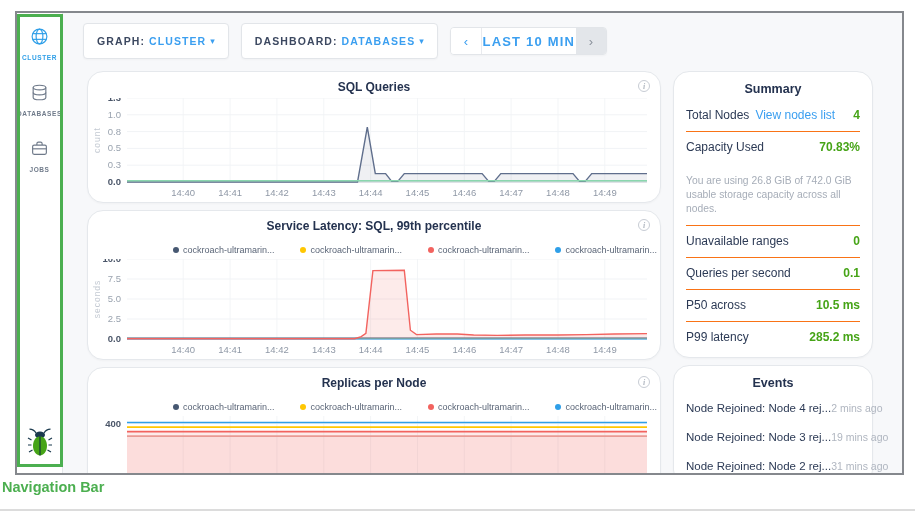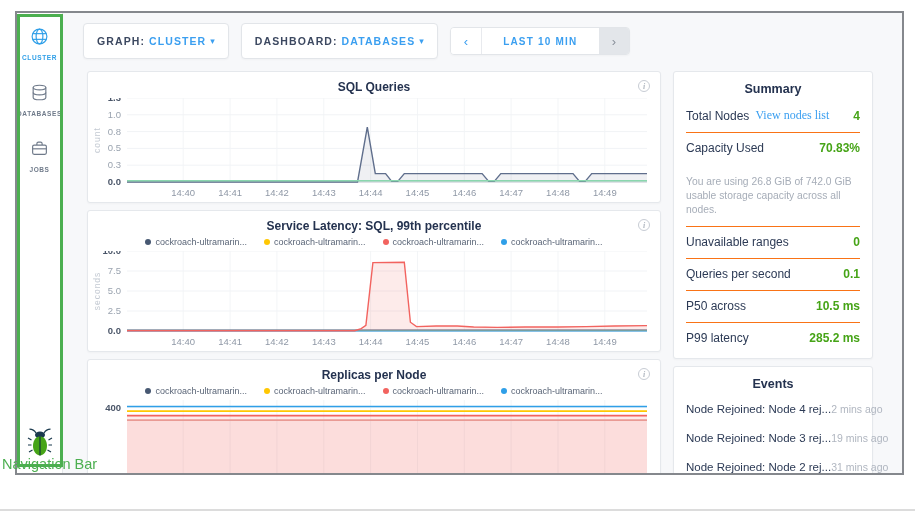--- a/index.html
+++ b/index.html
@@ -32,62 +32,62 @@
   .pill { background:#fff; border:1px solid #e2e5e9; border-radius:4px; height:36px;
           display:flex; align-items:center; padding:0 13px; gap:4px; cursor:pointer;
           box-shadow:0 1px 2px rgba(0,0,0,.03); }
   .pill .plabel { font-size:10.5px; font-weight:700; letter-spacing:1.1px; color:#3c4860; }
   .pill .pvalue { font-size:10.5px; font-weight:700; letter-spacing:1.1px; color:#3b9ff0; }
   .pill .caret  { font-size:9px; color:#3b9ff0; }
   .timerange { display:flex; border:1px solid #e2e5e9; border-radius:4px; overflow:hidden;
                height:28px; box-shadow:0 1px 2px rgba(0,0,0,.03); }
   .tr-btn { width:30px; display:flex; align-items:center; justify-content:center;
             background:#fff; cursor:pointer; font-size:13px; color:#3b9ff0; }
-  .tr-mid { width:118px; display:flex; align-items:center; justify-content:center;
-            background:#fff; border-left:1px solid #e8eaee; font-size:10px; font-weight:700;
+  .tr-mid { width:95px; display:flex; align-items:center; justify-content:center;
+            background:#fff; border-left:1px solid #e8eaee; font-size:13px; font-weight:700;
             letter-spacing:1.2px; color:#3b9ff0; cursor:pointer; }
   .tr-btn.disabled { background:#e3e6ea; color:#8a919b; cursor:default; }
 
   .content { display:flex; gap:12px; margin-left:10px; }
   .charts-col { width:574px; display:flex; flex-direction:column; gap:7px; }
   .right-col  { width:200px; display:flex; flex-direction:column; gap:7px; }
 
-  .card { background:#fff; border:1px solid #e5e8ec; border-radius:3px;
+  .card { background:#fff; border:1px solid #e5e8ec; border-radius:16px;
           box-shadow:0 1px 2px rgba(0,0,0,.03); }
   .chart-card { padding:8px 3px 0 3px; position:relative; }
   .chart-title { text-align:center; font-size:12px; font-weight:700; color:#24324f; }
   .info-icon { position:absolute; right:10px; top:8px; width:12px; height:12px;
                border:1px solid #c7ccd4; border-radius:50%; color:#b0b7c1;
                font:italic 700 8px "Liberation Serif", serif; text-align:center;
                line-height:11px; cursor:pointer; }
-  .legend { display:flex; justify-content:center; gap:17px; margin-top:4px; }
+  .legend { display:flex; justify-content:flex-end; gap:26px; margin-top:12px; }
   .legend-item { display:flex; align-items:center; gap:4px; font-size:9px; color:#5a6577; }
   .legend-dot { width:6px; height:6px; border-radius:50%; }
   .plot { margin-top:4px; }
 
   
   .panel { padding:0 12px 4px 12px; }
   .panel-title { text-align:center; font-size:12.5px; font-weight:700; color:#24324f;
                  padding:10px 0 4px 0; }
   .srow { display:flex; flex-wrap:wrap; align-items:center; padding:8px 0 9px 0;
           border-bottom:1px solid #f97316; }
   .srow:last-child { border-bottom:none; }
   .srow .slabel { font-size:12px; color:#2c3a55; }
-  .srow .slink  { font-size:12px; color:#3b9ff0; margin-left:6px; cursor:pointer;font-family:Liberation Serif, serif; }
+  .srow .slink  { font-size:12px; color:#3b9ff0; margin-left:6px; cursor:pointer; }
   .srow .sval   { margin-left:auto; font-size:12px; font-weight:700; color:#46a417; }
   .srow .scaption { width:100%; font-size:10.3px; color:#a6adb8; line-height:1.35;
                     margin-top:20px; }
   .erow { display:flex; align-items:center; justify-content:space-between;
           padding:8px 0 9px 0; cursor:pointer; }
   .erow .etext { font-size:11.5px; color:#2c3a55; white-space:nowrap; }
   .erow .etime { font-size:10.5px; color:#b0b6c0; white-space:nowrap; }
 
   
-  .annotation-label { position:absolute; left:2px; top:456px; font-size:14.5px;
-                      color:#4caf50; }
+  .annotation-label { position:absolute; left:2px; top:479px; font-size:14.5px;
+                      color:#4caf50;font-weight:bold; }
   .bottom-rule { position:absolute; left:0; top:509px; width:915px; height:2px;
                  background:#dcdcdc; }
 </style>
 </head>
 <body>
 
 <div class="window">
 
   <aside class="sidebar">
     <div id="sidebar-nav" style="display:flex;flex-direction:column;align-items:center;">

